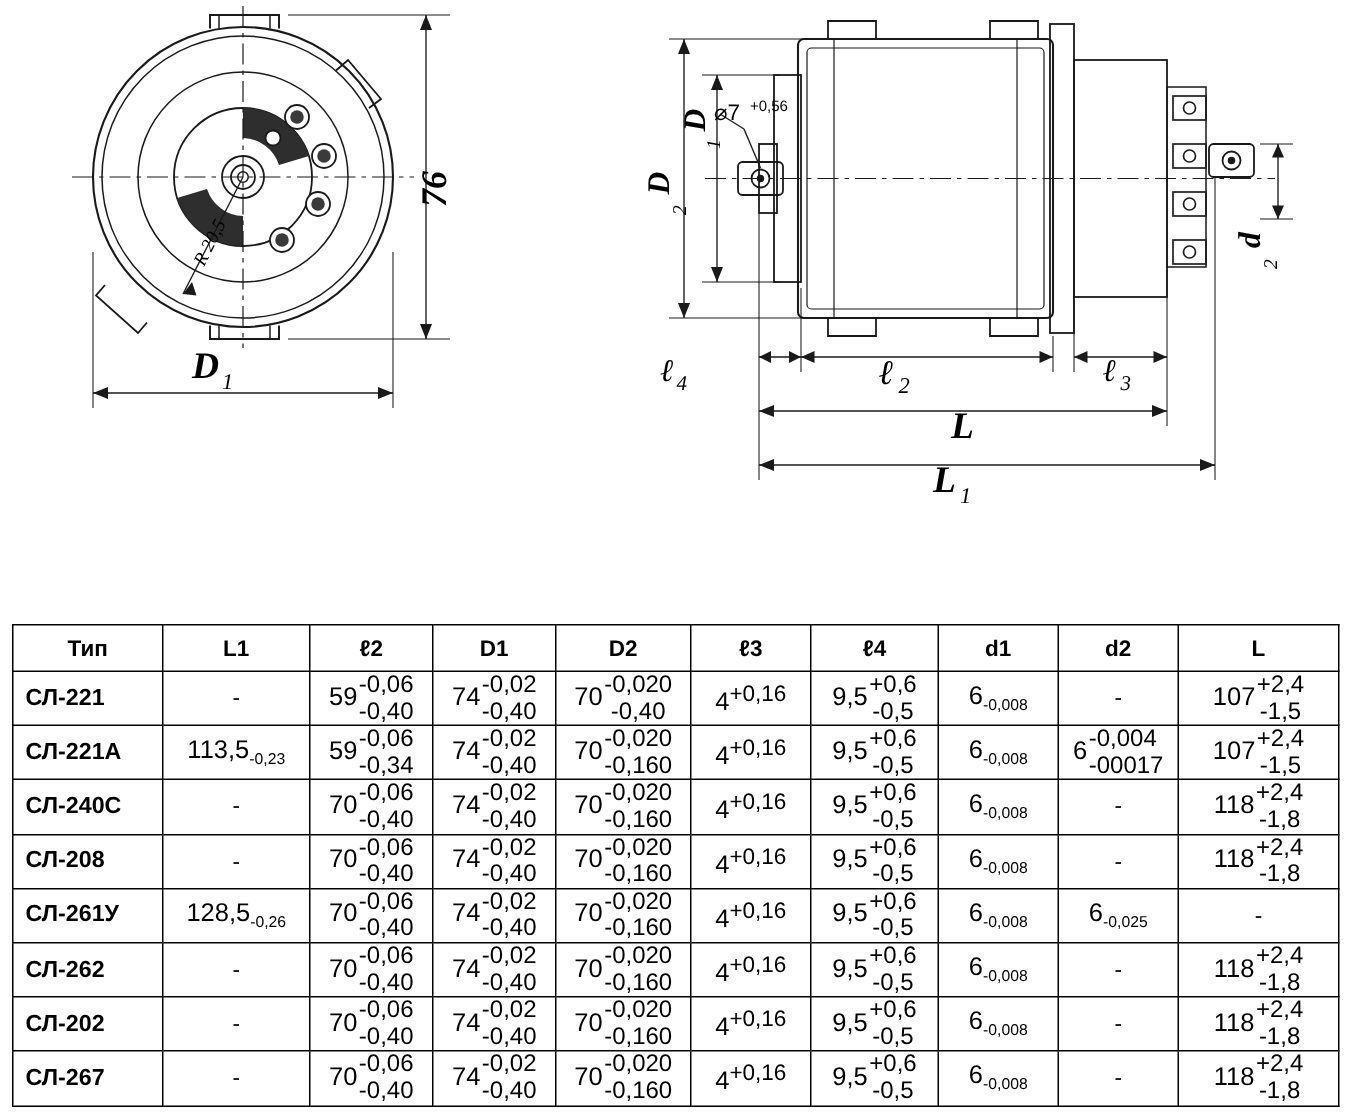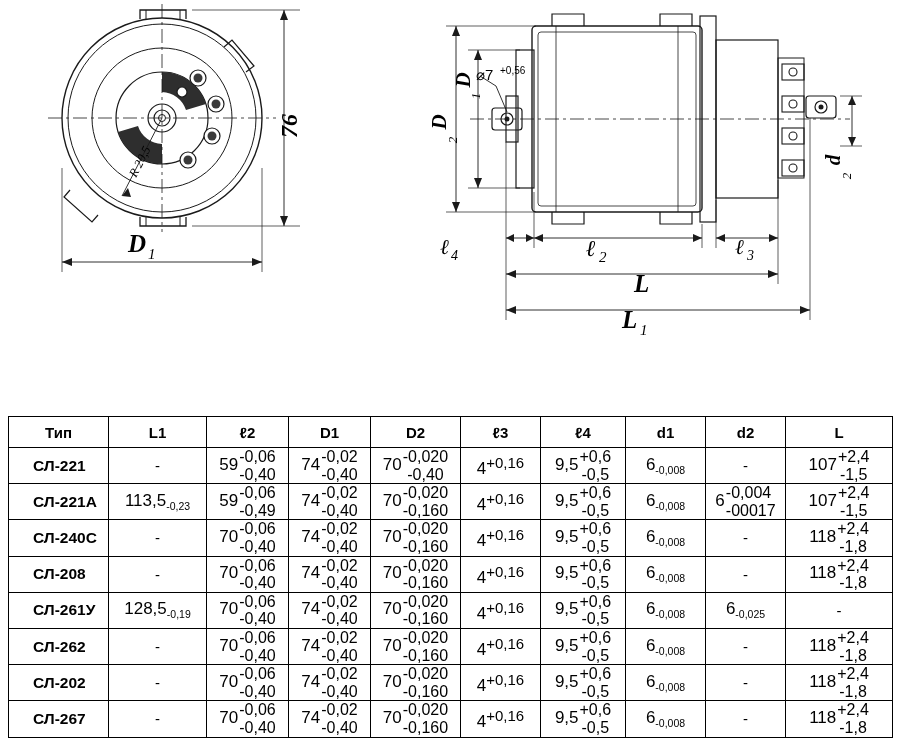--- a/index.html
+++ b/index.html
@@ -43,21 +43,21 @@
   }
   table.spec th {
     font-weight: bold;
     font-size: 15px;
     height: 30px;
   }
   table.spec td.type {
     font-weight: bold;
     font-size: 15.5px;
     text-align: left;
-    padding-left: 24px;
+    padding-left: 8px;
   }
   .val {
     display: inline-block;
     font-size: 17px;
     line-height: 1;
     white-space: nowrap;
   }
   .tol {
     display: inline-block;
     vertical-align: middle;
@@ -345,21 +345,21 @@
           <td><span class="val">70</span><span class="tol"><span class="up">-0,020</span><span class="dn">-0,40</span></span></td>
           <td><span class="val">4</span><span class="supsmall">+0,16</span></td>
           <td><span class="val">9,5</span><span class="tol"><span class="up">+0,6</span><span class="dn">-0,5</span></span></td>
           <td><span class="val">6</span><span class="subsmall">-0,008</span></td>
           <td><span class="dash">-</span></td>
           <td><span class="val">107</span><span class="tol"><span class="up">+2,4</span><span class="dn">-1,5</span></span></td>
         </tr>
         <tr>
           <td class="type">СЛ-221А</td>
           <td><span class="val">113,5</span><span class="subsmall">-0,23</span></td>
-          <td><span class="val">59</span><span class="tol"><span class="up">-0,06</span><span class="dn">-0,49</span></span></td>
+          <td><span class="val">59</span><span class="tol"><span class="up">-0,06</span><span class="dn">-0,34</span></span></td>
           <td><span class="val">74</span><span class="tol"><span class="up">-0,02</span><span class="dn">-0,40</span></span></td>
           <td><span class="val">70</span><span class="tol"><span class="up">-0,020</span><span class="dn">-0,160</span></span></td>
           <td><span class="val">4</span><span class="supsmall">+0,16</span></td>
           <td><span class="val">9,5</span><span class="tol"><span class="up">+0,6</span><span class="dn">-0,5</span></span></td>
           <td><span class="val">6</span><span class="subsmall">-0,008</span></td>
           <td><span class="val">6</span><span class="tol"><span class="up">-0,004</span><span class="dn">-00017</span></span></td>
           <td><span class="val">107</span><span class="tol"><span class="up">+2,4</span><span class="dn">-1,5</span></span></td>
         </tr>
         <tr>
           <td class="type">СЛ-240С</td>
@@ -380,21 +380,21 @@
           <td><span class="val">74</span><span class="tol"><span class="up">-0,02</span><span class="dn">-0,40</span></span></td>
           <td><span class="val">70</span><span class="tol"><span class="up">-0,020</span><span class="dn">-0,160</span></span></td>
           <td><span class="val">4</span><span class="supsmall">+0,16</span></td>
           <td><span class="val">9,5</span><span class="tol"><span class="up">+0,6</span><span class="dn">-0,5</span></span></td>
           <td><span class="val">6</span><span class="subsmall">-0,008</span></td>
           <td><span class="dash">-</span></td>
           <td><span class="val">118</span><span class="tol"><span class="up">+2,4</span><span class="dn">-1,8</span></span></td>
         </tr>
         <tr>
           <td class="type">СЛ-261У</td>
-          <td><span class="val">128,5</span><span class="subsmall">-0,19</span></td>
+          <td><span class="val">128,5</span><span class="subsmall">-0,26</span></td>
           <td><span class="val">70</span><span class="tol"><span class="up">-0,06</span><span class="dn">-0,40</span></span></td>
           <td><span class="val">74</span><span class="tol"><span class="up">-0,02</span><span class="dn">-0,40</span></span></td>
           <td><span class="val">70</span><span class="tol"><span class="up">-0,020</span><span class="dn">-0,160</span></span></td>
           <td><span class="val">4</span><span class="supsmall">+0,16</span></td>
           <td><span class="val">9,5</span><span class="tol"><span class="up">+0,6</span><span class="dn">-0,5</span></span></td>
           <td><span class="val">6</span><span class="subsmall">-0,008</span></td>
           <td><span class="val">6</span><span class="subsmall">-0,025</span></td>
           <td><span class="dash">-</span></td>
         </tr>
         <tr>

